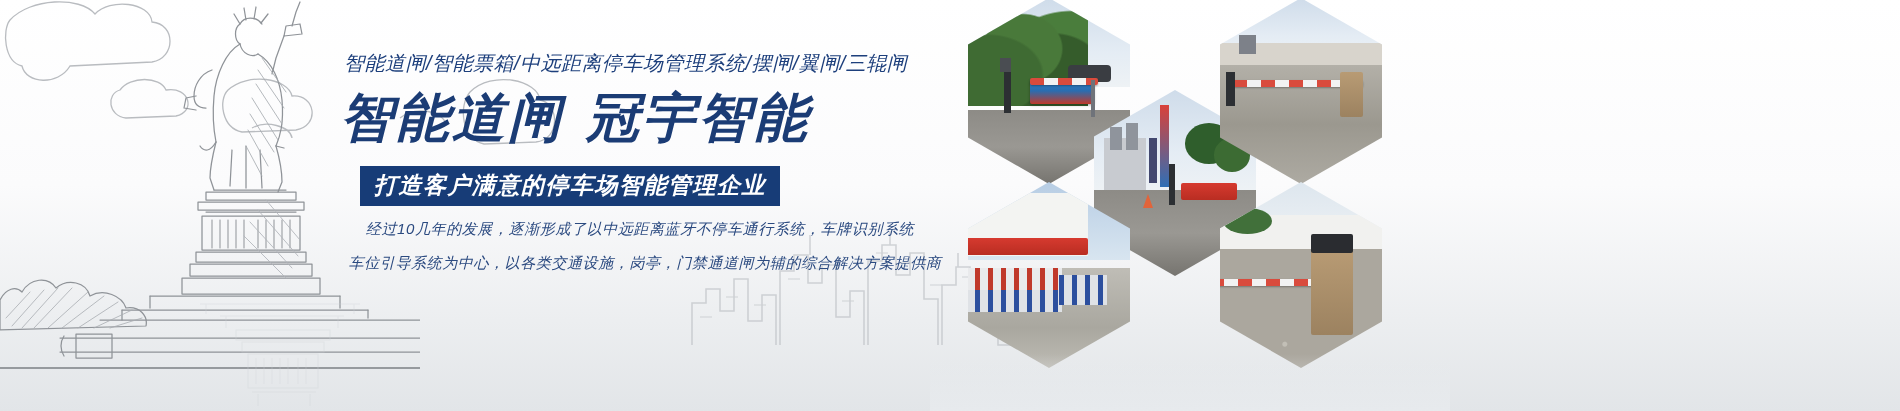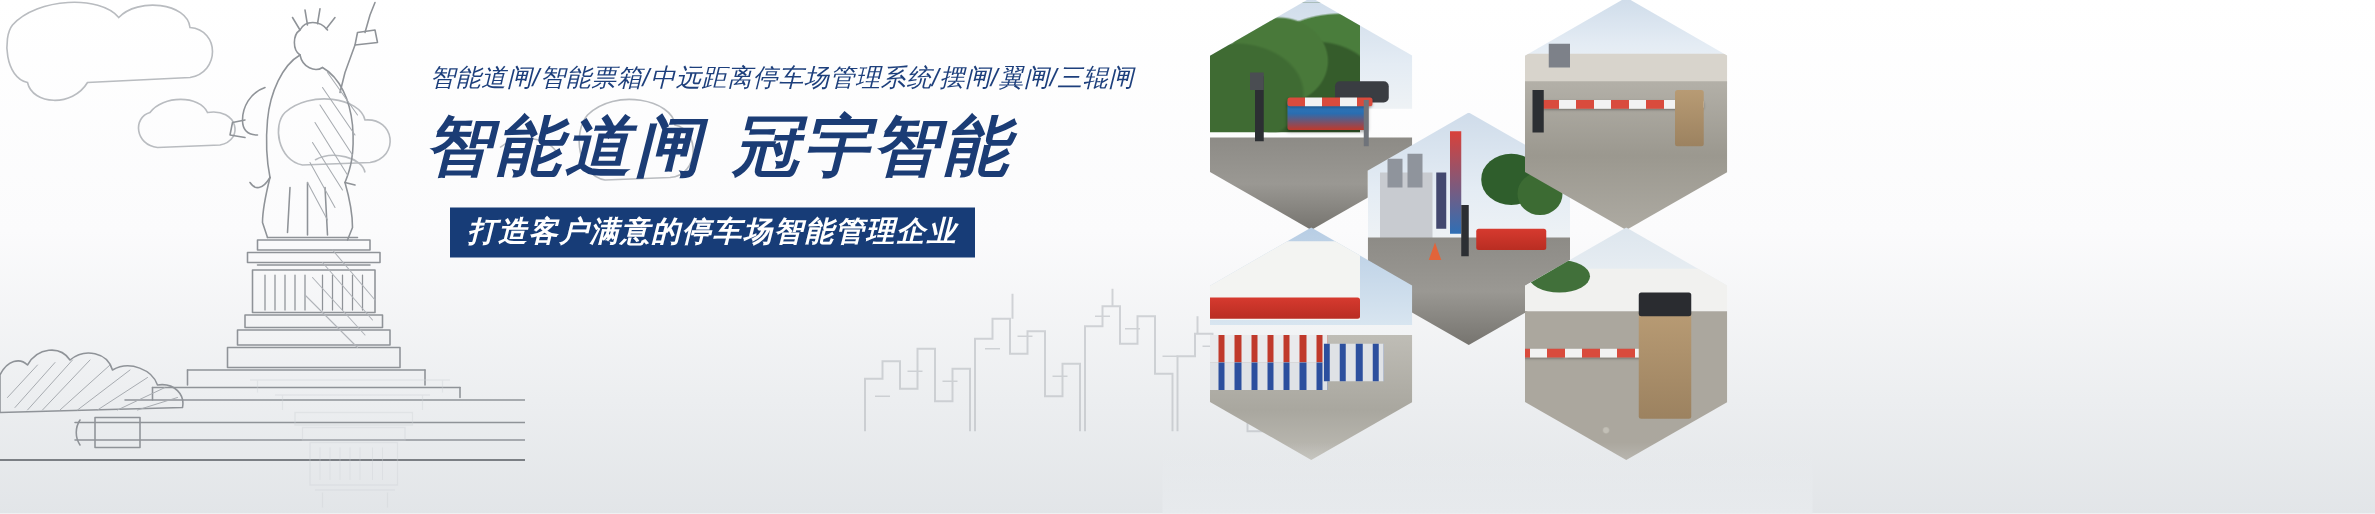--- a/index.html
+++ b/index.html
@@ -240,20 +240,24 @@
   <div class="copy">
 
     <div class="subtitle">智能道闸/智能票箱/中远距离停车场管理系统/摆闸/翼闸/三辊闸</div>
 
     <div class="headline">
       <span>智能道闸</span><span class="gap"></span><span>冠宇智能</span>
     </div>
 
     <div class="slogan">打造客户满意的停车场智能管理企业</div>
 
+    <div class="para">
+      <span class="line line1">经过10几年的发展，逐渐形成了以中远距离蓝牙不停车通行系统，车牌识别系统</span>
+      <span class="line line2">车位引导系统为中心，以各类交通设施，岗亭，门禁通道闸为辅的综合解决方案提供商</span>
+    </div>
   </div>
 
   <div class="collage">
 
     <div class="hex hex1">
       <div class="inner">
         <div class="sky-bg"></div>
         <div class="trees" style="left:-4%;top:2%;width:78%;height:56%;"></div>
         <div class="road" style="height:40%;"></div>
         <div class="car" style="left:62%;top:36%;width:26%;height:9%;"></div>

